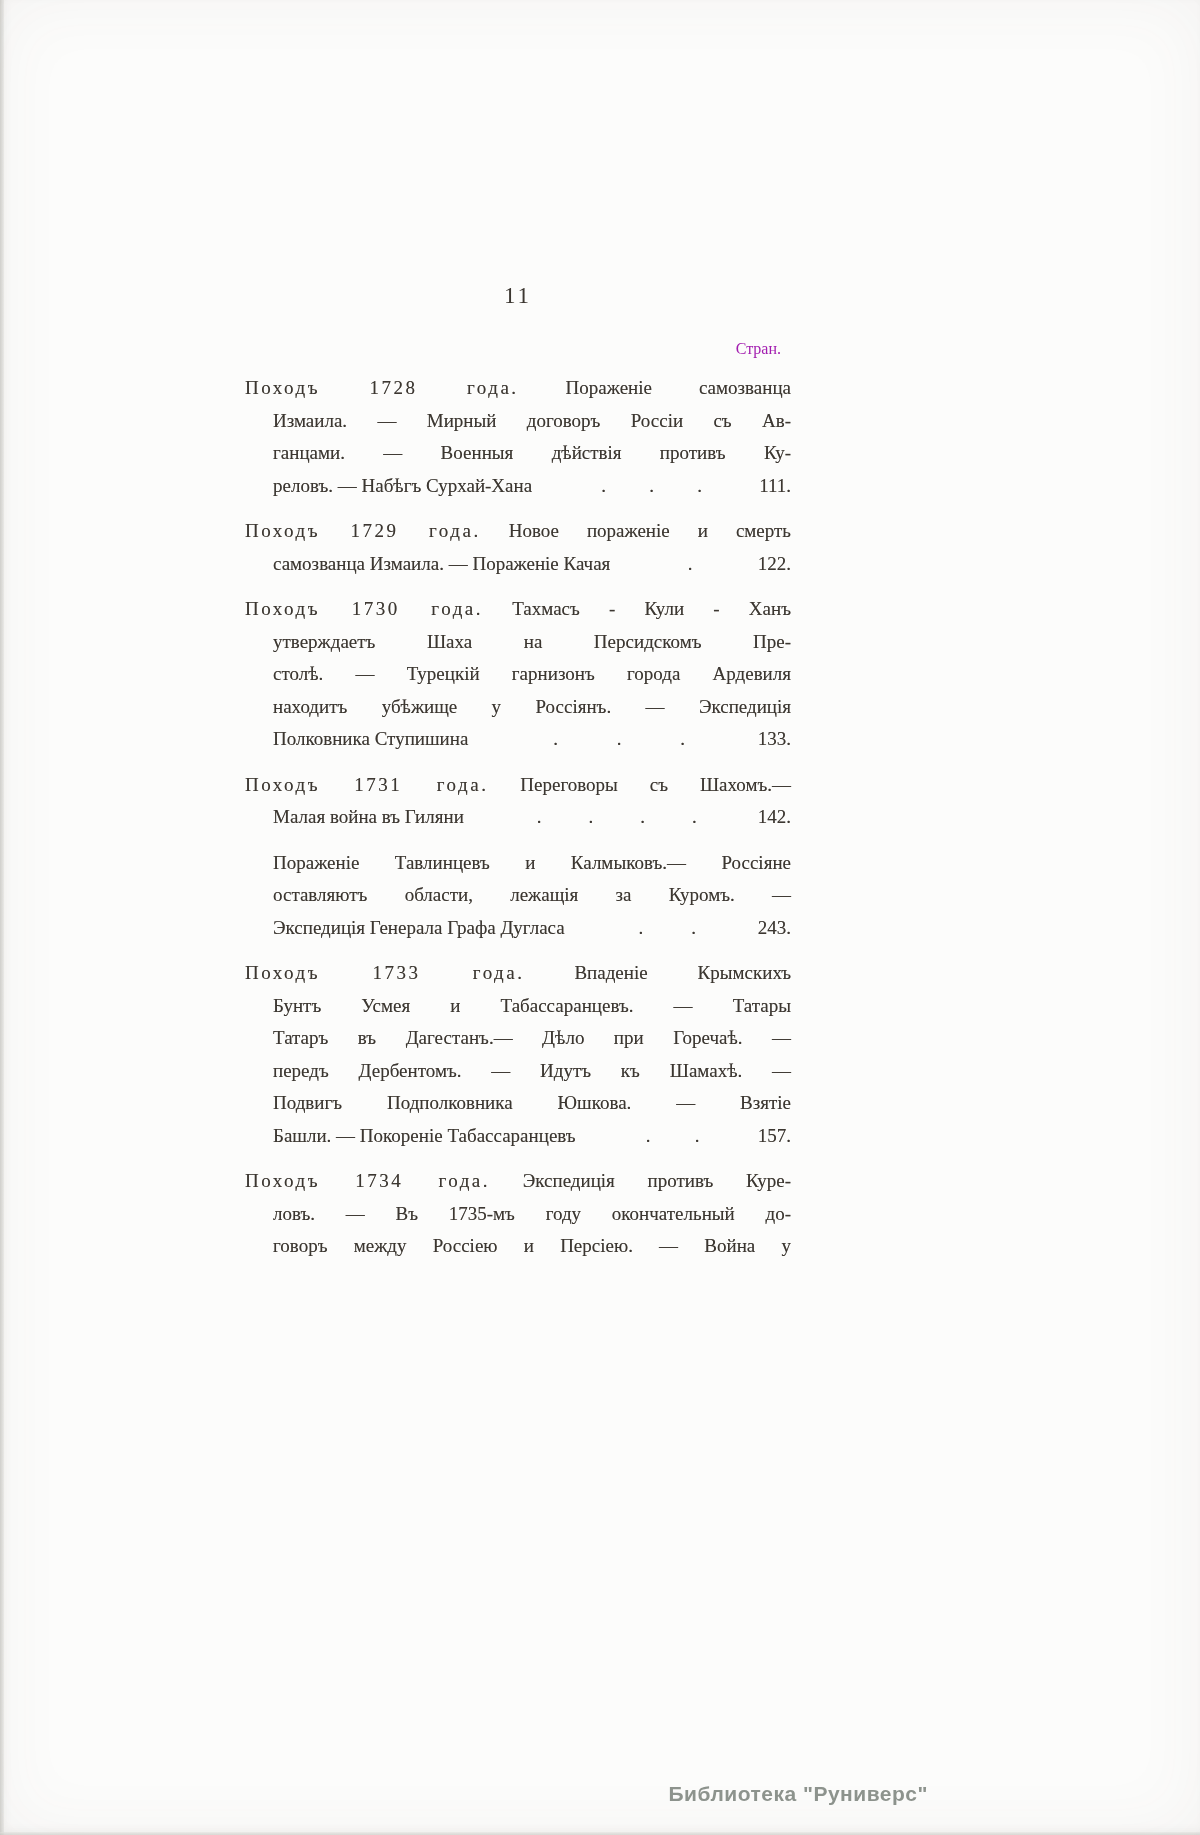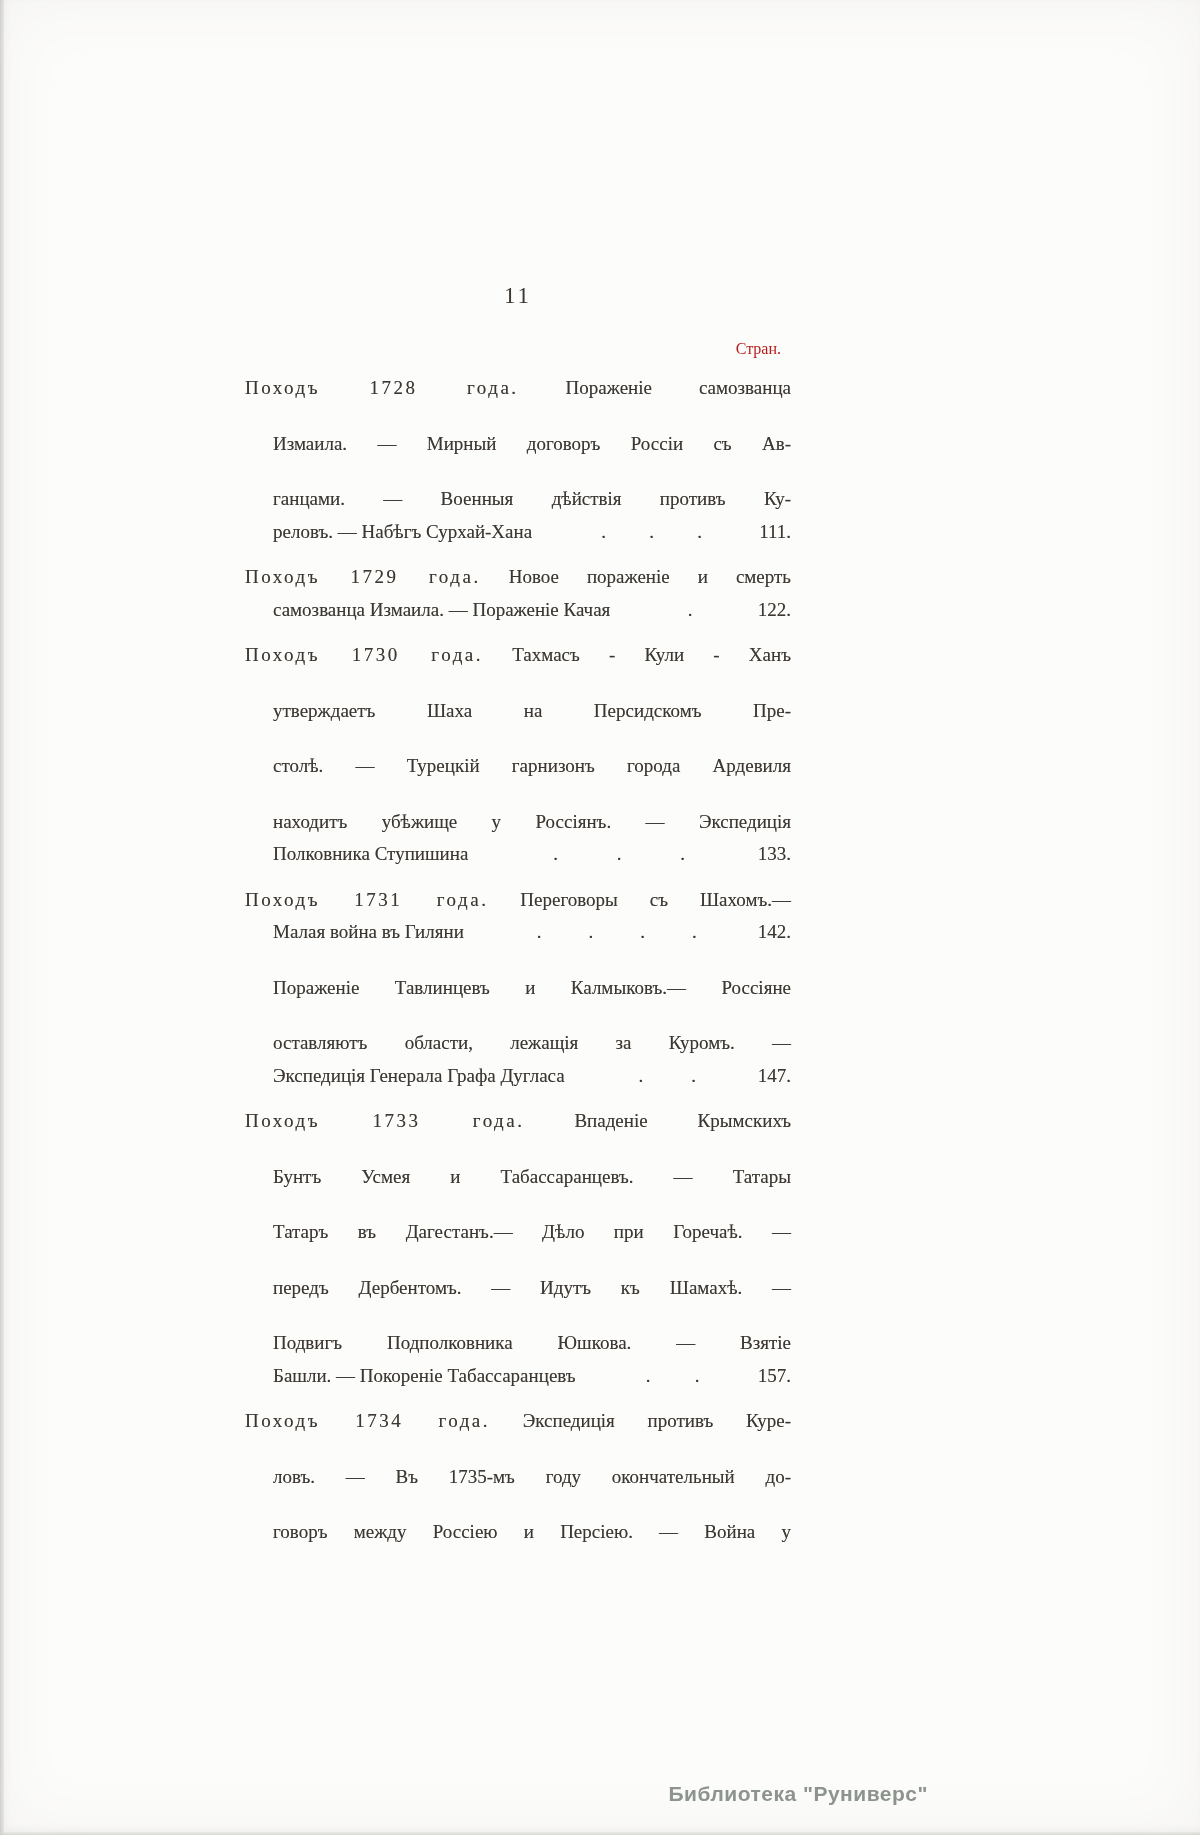--- a/index.html
+++ b/index.html
@@ -29,32 +29,32 @@
   }
   .page-number {
     position: absolute; left: 245px; width: 546px; top: 283px;
     text-align: center;
     font-size: 23px; letter-spacing: 3px;
     color: #3c3731;
   }
   .column-header {
     position: absolute; left: 245px; width: 546px; top: 340px;
     text-align: right; padding-right: 10px;
-    font-size: 16px; color: #b91c1c;
+    font-size: 16px; color: #a21caf;
   }
   .toc {
     position: absolute; left: 245px; top: 372px; width: 546px;
   }
   .entry { margin-bottom: 13px; }
   .line {
     font-size: 19px; line-height: 32.5px;
     text-align: justify; text-align-last: justify;
     text-shadow: 0 0 0.5px rgba(60,55,48,0.45);
   }
-  .line.cont { padding-left: 28px; margin-top: 23px; }
+  .line.cont { padding-left: 28px; }
   .label { letter-spacing: 2.5px; white-space: nowrap; }
   .line.last {
     display: flex; align-items: baseline;
     padding-left: 28px;
     text-align: right; text-align-last: auto;
   }
   .last-text { white-space: nowrap; }
   .leaders {
     flex: 1 1 auto;
     display: flex; justify-content: space-evenly; align-items: baseline;
@@ -131,21 +131,21 @@
       </div>
       <div class="entry">
         <div class="line cont">Пораженіе Тавлинцевъ и Калмыковъ.— Россіяне</div>
         <div class="line cont">оставляютъ области, лежащія за Куромъ. —</div>
         <div class="line last">
           <span class="last-text">Экспедиція Генерала Графа Дугласа</span>
           <span class="leaders">
             <span class="dot">.</span>
             <span class="dot">.</span>
           </span>
-          <span class="pagenum">147.</span>
+          <span class="pagenum">243.</span>
         </div>
       </div>
       <div class="entry">
         <div class="line first"><span class="label">Походъ 1733 года.</span><span class="rest"> Впаденіе Крымскихъ</span></div>
         <div class="line cont">Бунтъ Усмея и Табассаранцевъ. — Татары</div>
         <div class="line cont">Татаръ въ Дагестанъ.— Дѣло при Горечаѣ. —</div>
         <div class="line cont">передъ Дербентомъ. — Идутъ къ Шамахѣ. —</div>
         <div class="line cont">Подвигъ Подполковника Юшкова. — Взятіе</div>
         <div class="line last">
           <span class="last-text">Башли. — Покореніе Табассаранцевъ</span>

